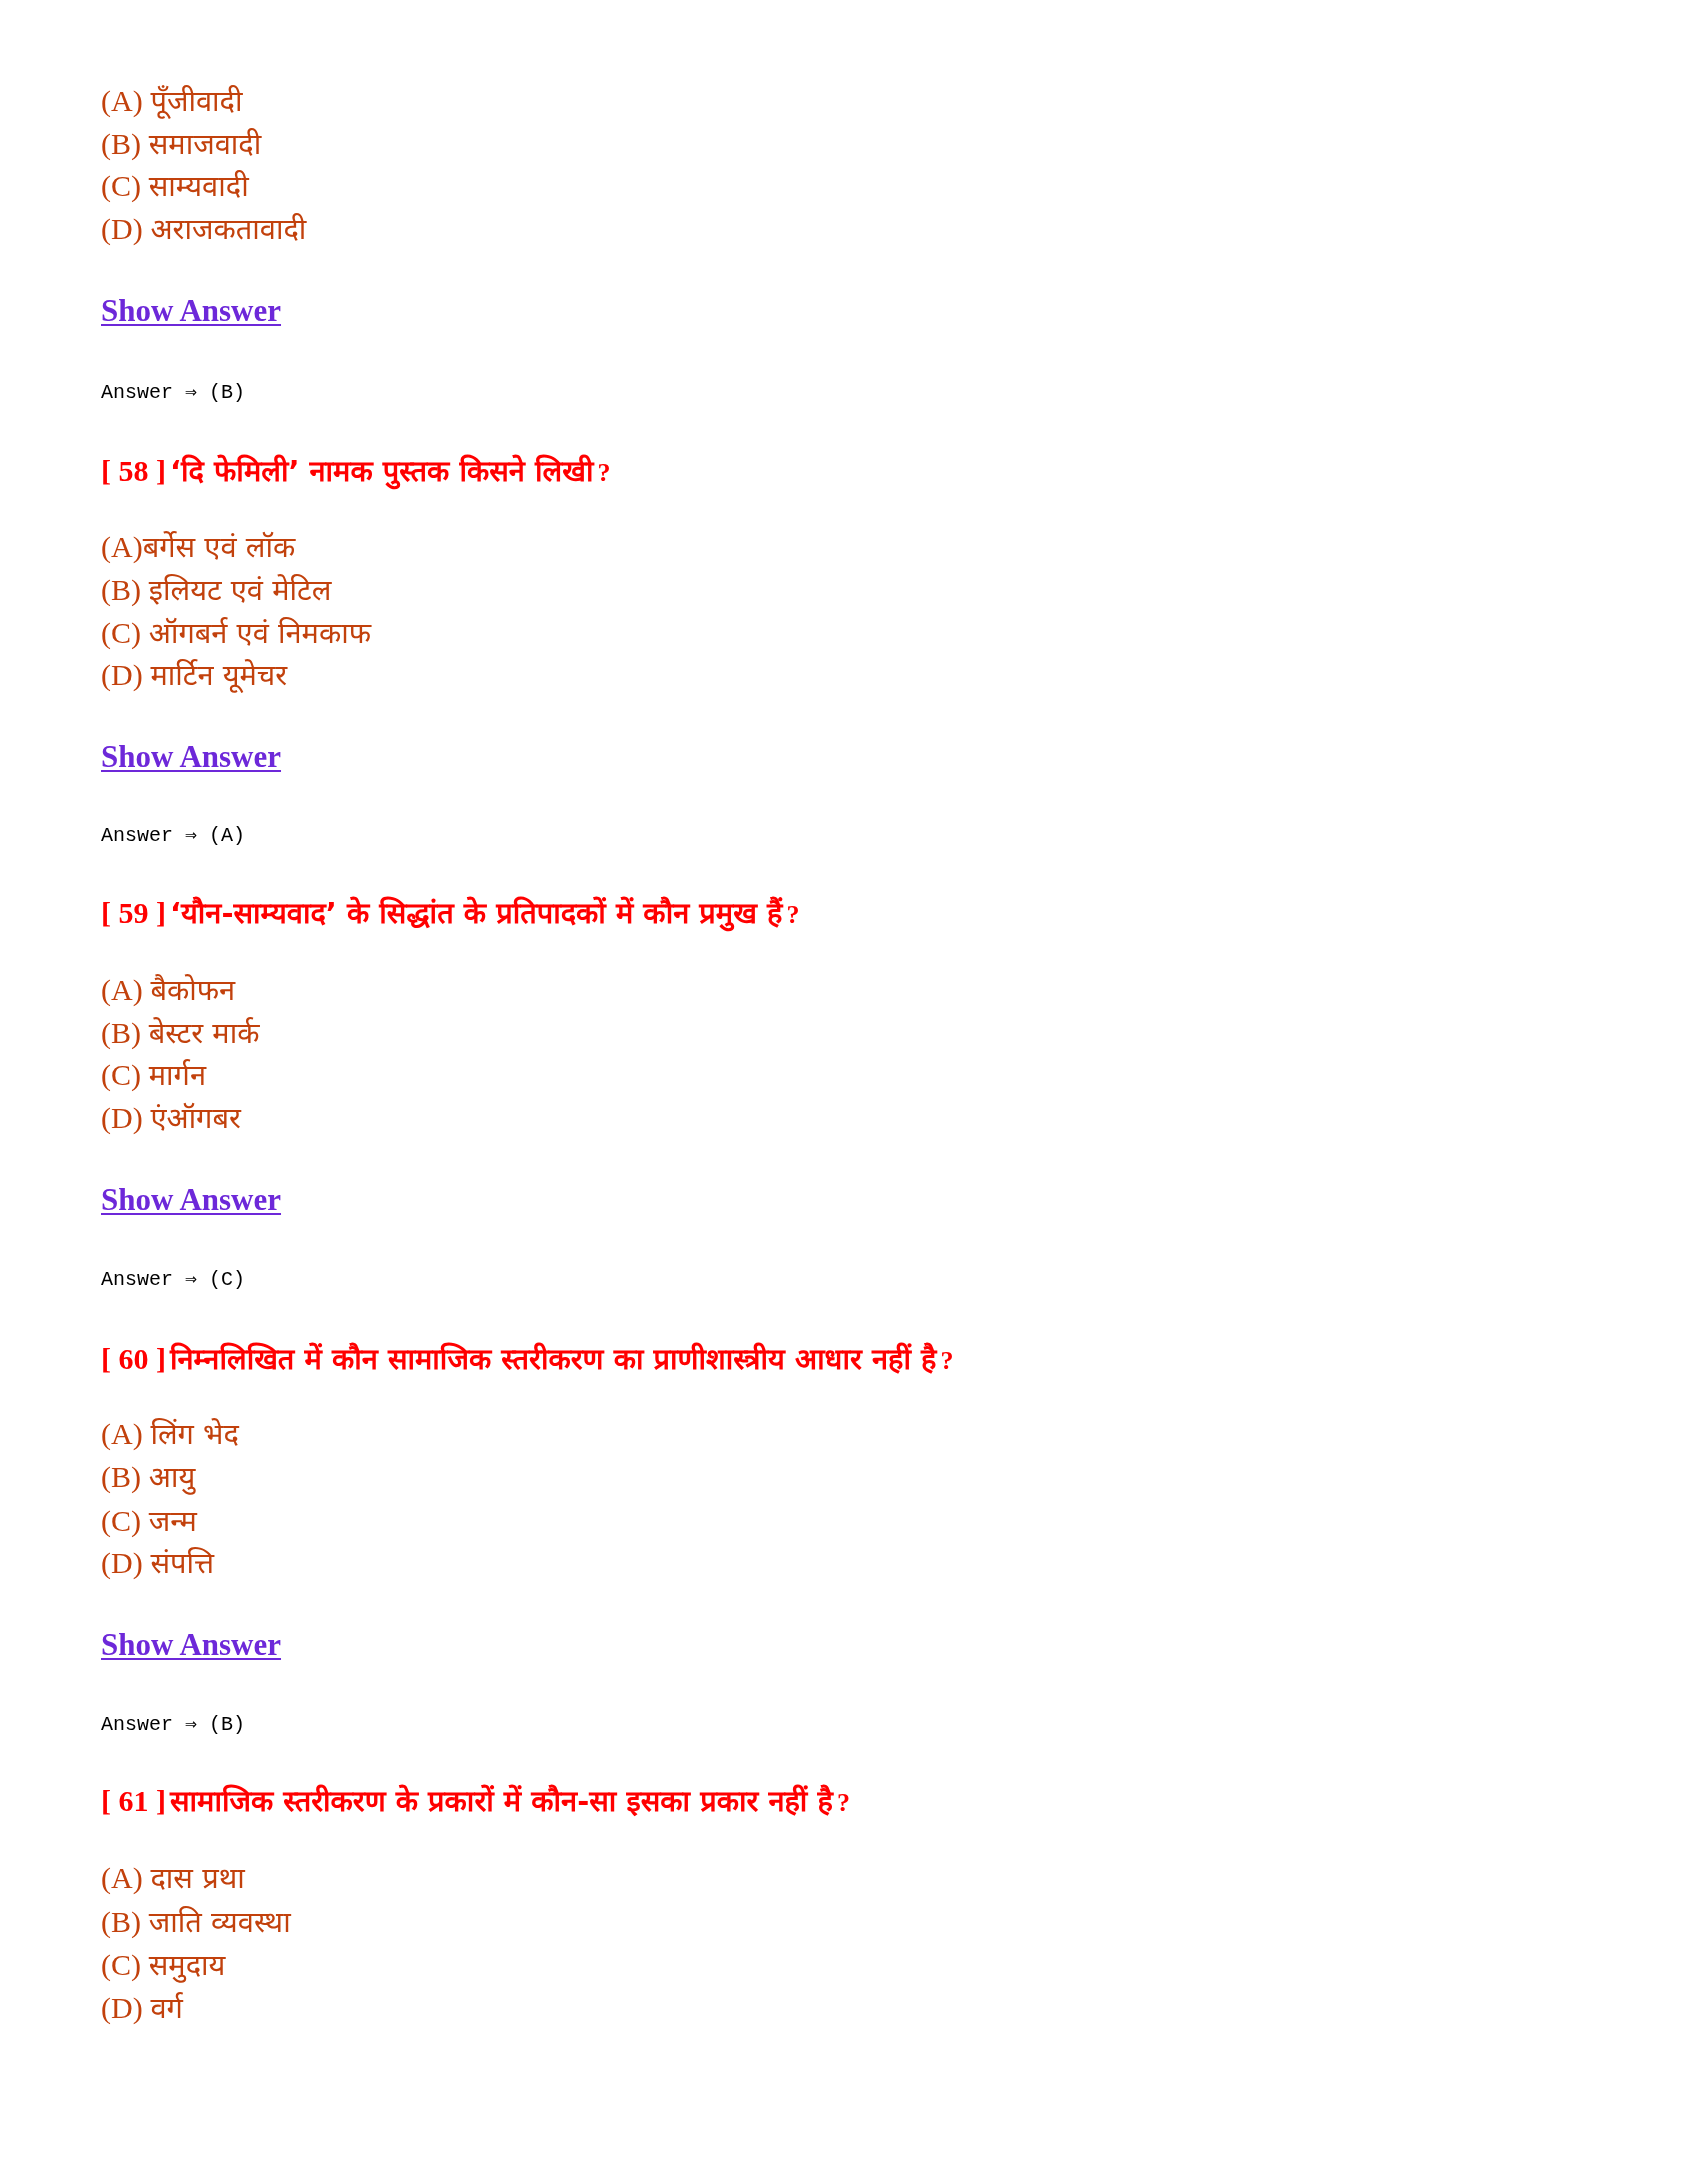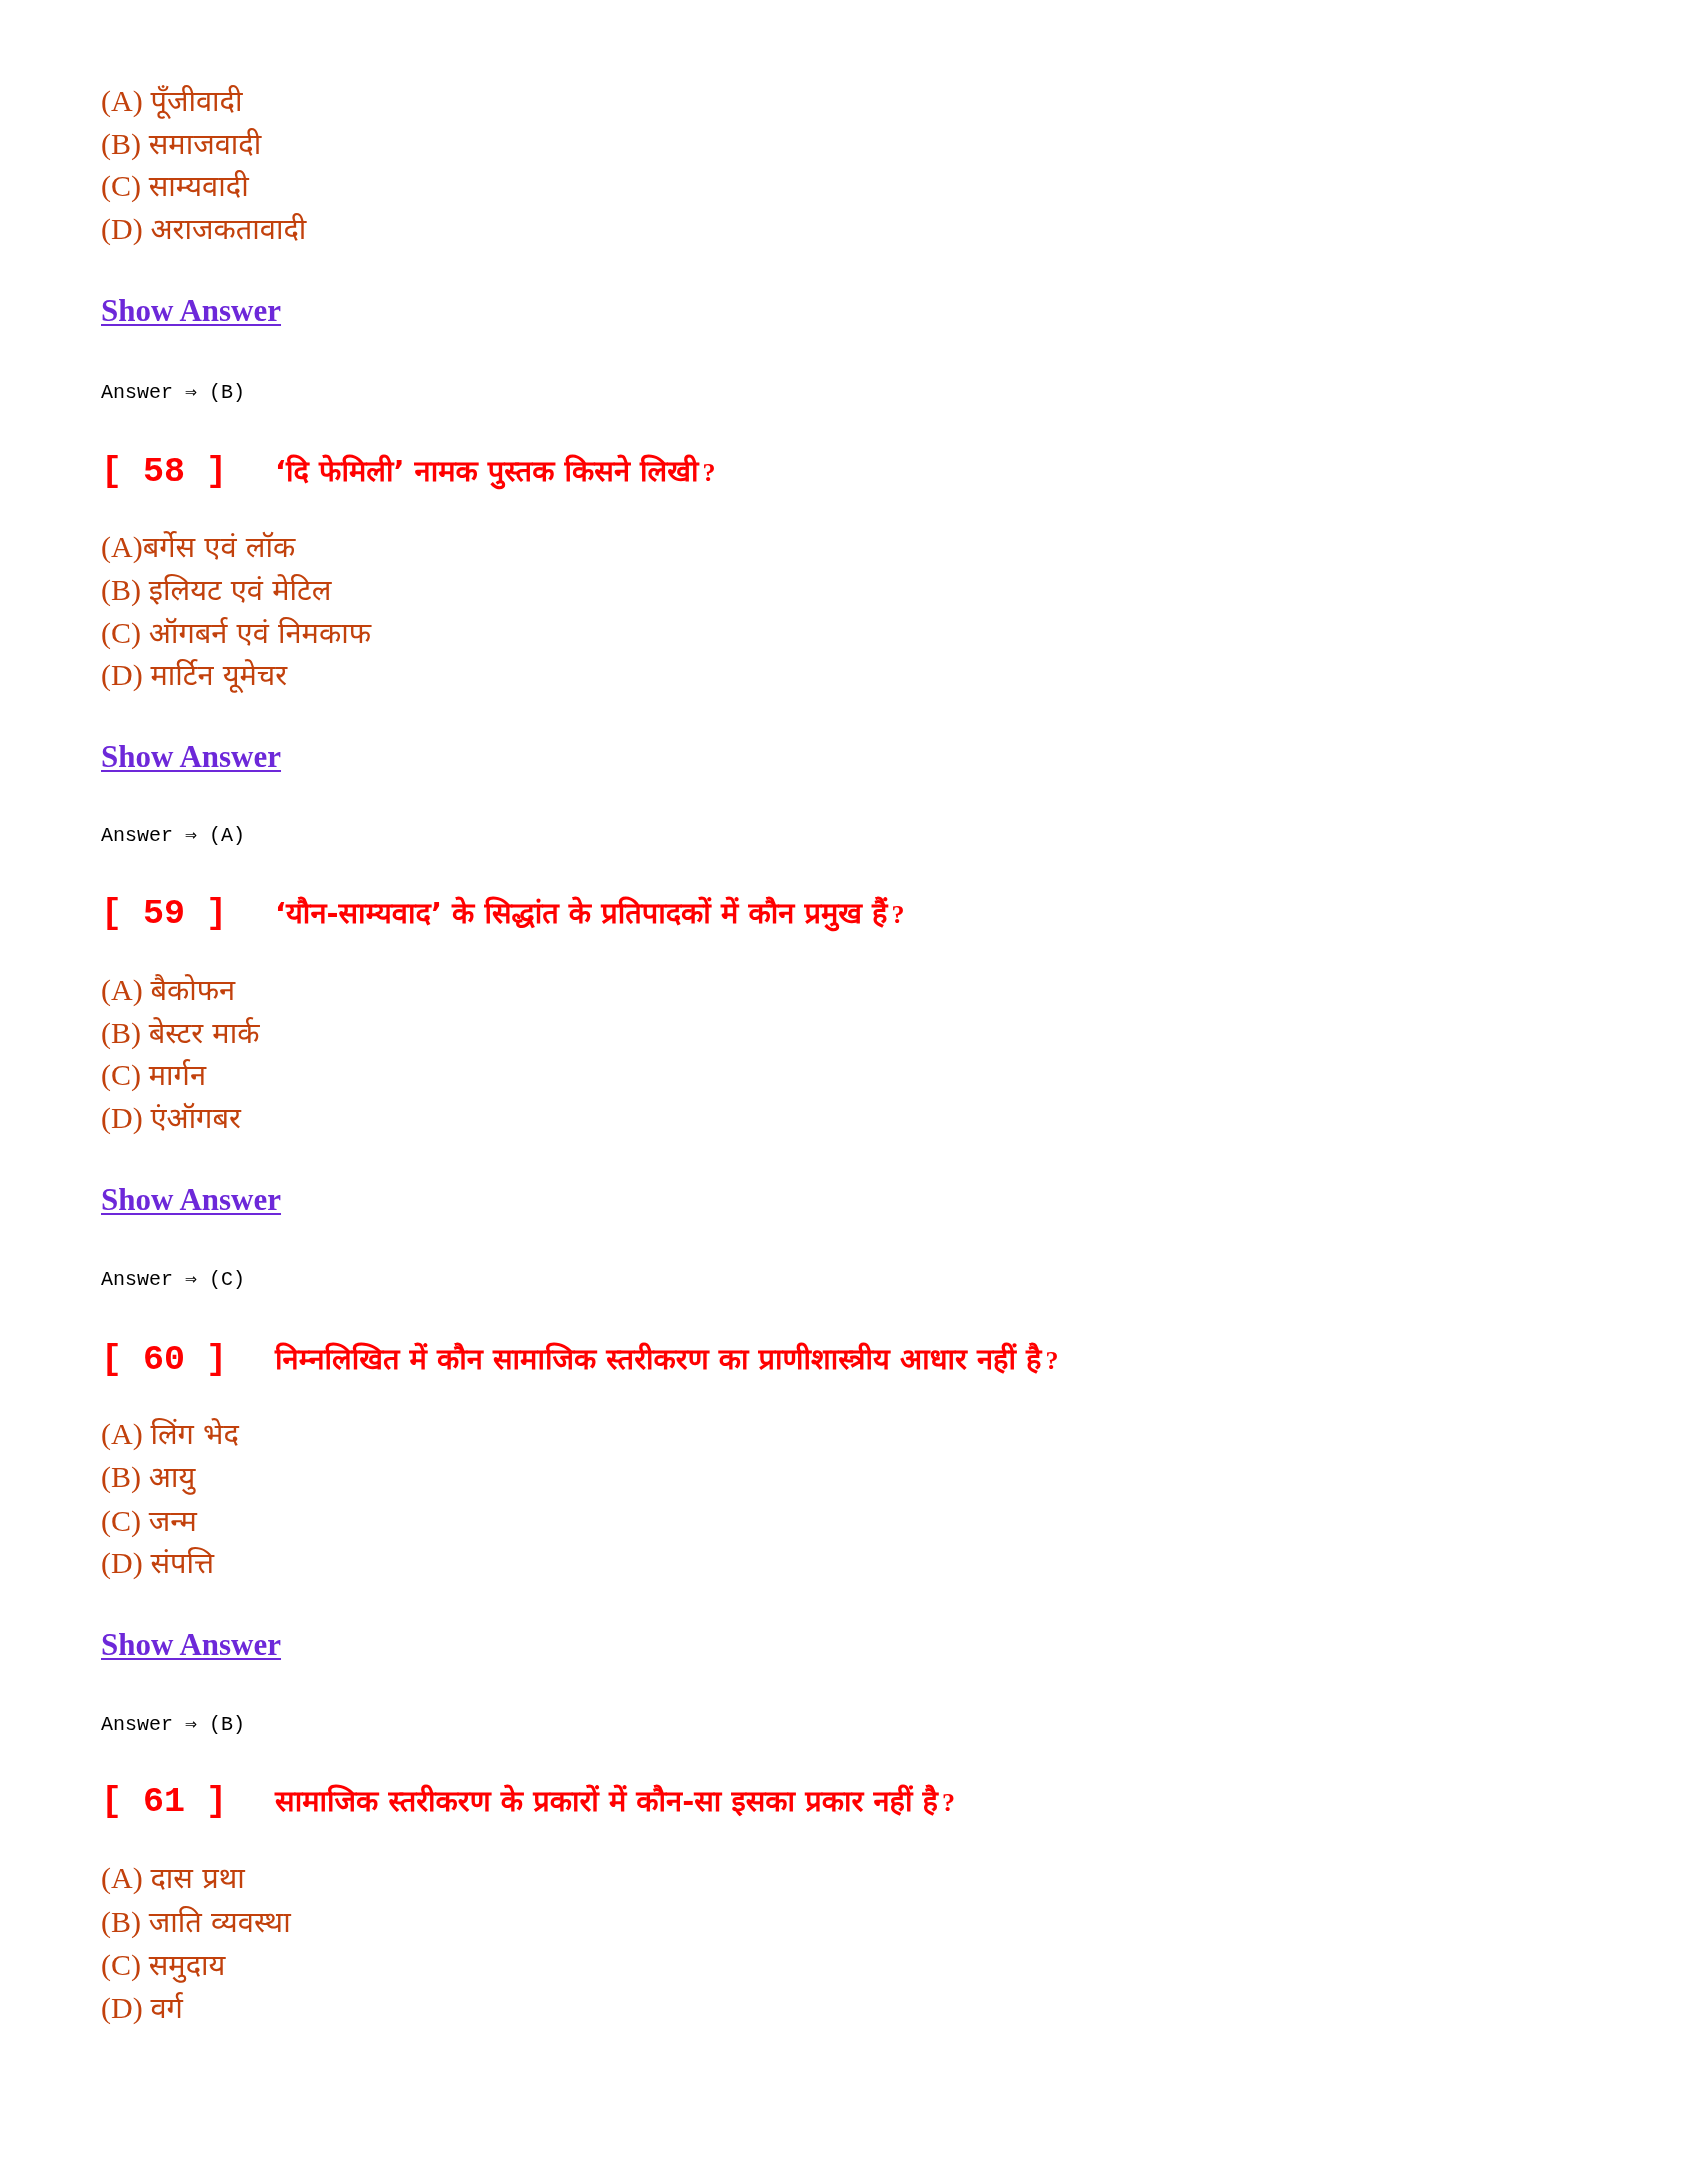--- a/index.html
+++ b/index.html
@@ -8,22 +8,22 @@
     .page { position: absolute; left: 101px; top: 0; width: 1485px; }
     .opt { position: absolute; left: 0; font-size: 31px; line-height: 43px; white-space: nowrap; color: #c2410c; }
     .opt .lbl { font-family: "Liberation Serif", serif; font-size: 30px; }
     .opt .txt { font-family: "DejaVu Sans", sans-serif; font-size: 29px; }
     .show { position: absolute; left: 0; font-family: "Liberation Serif", serif; font-weight: bold;
             font-size: 31px; color: #6d28d9; text-decoration: underline; text-decoration-thickness: 2px;
             text-underline-offset: 3px; cursor: pointer; line-height: 40px; white-space: nowrap; }
     .ans { position: absolute; left: 0; font-family: Liberation Mono, monospace; font-size: 20px;
            line-height: 40px; white-space: nowrap; color: #000; }
     .q { position: absolute; left: 0; color: #ff0000; font-weight: bold; white-space: nowrap; line-height: 44px; }
-    .q .num { font-family: Liberation Mono, monospace; font-size: 35px; }
-    .q .qt { font-family: "DejaVu Sans", sans-serif; font-size: 29px; margin-left: 44px; }
+    .q .num { font-family: Liberation Serif, serif; font-size: 30px; }
+    .q .qt { font-family: "DejaVu Sans", sans-serif; font-size: 29px; }
     .q .qm { font-family: "Liberation Serif", serif; font-size: 26px; }
   </style>
 </head>
 <body>
 
 <div class="page">
 
   <div class="opt" style="top:79px"><span class="lbl">(A)</span> <span class="txt">पूँजीवादी</span></div>
   <div class="opt" style="top:122px"><span class="lbl">(B)</span> <span class="txt">समाजवादी</span></div>
   <div class="opt" style="top:164px"><span class="lbl">(C)</span> <span class="txt">साम्यवादी</span></div>

